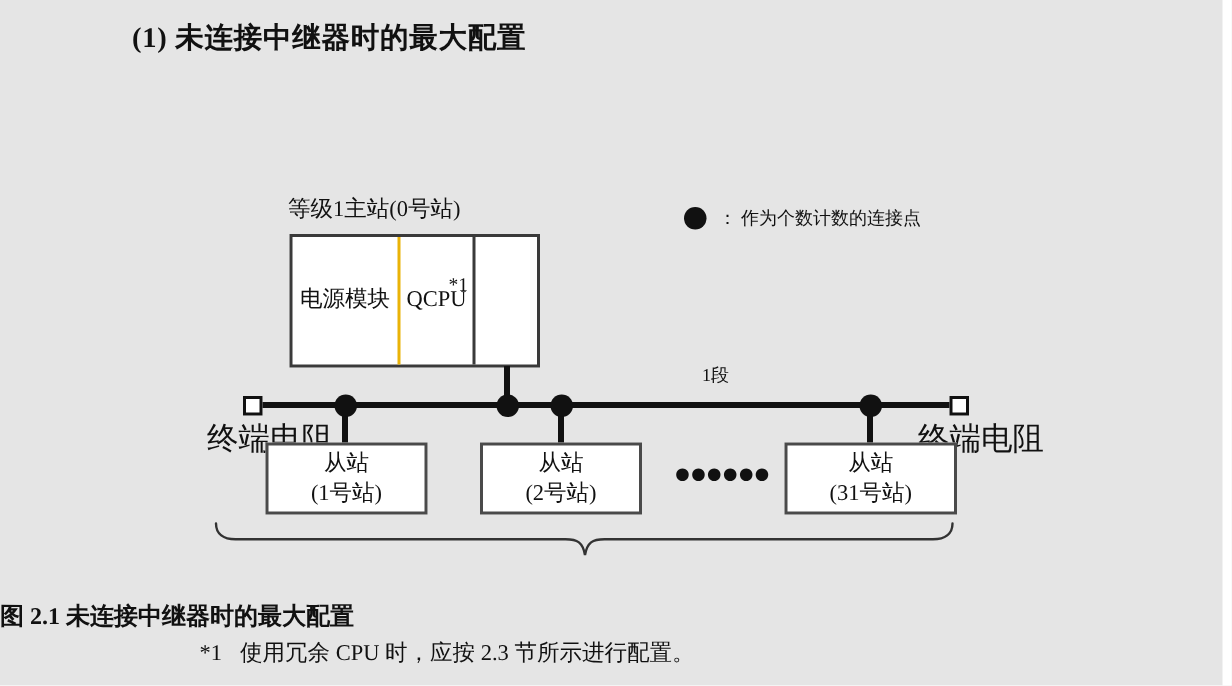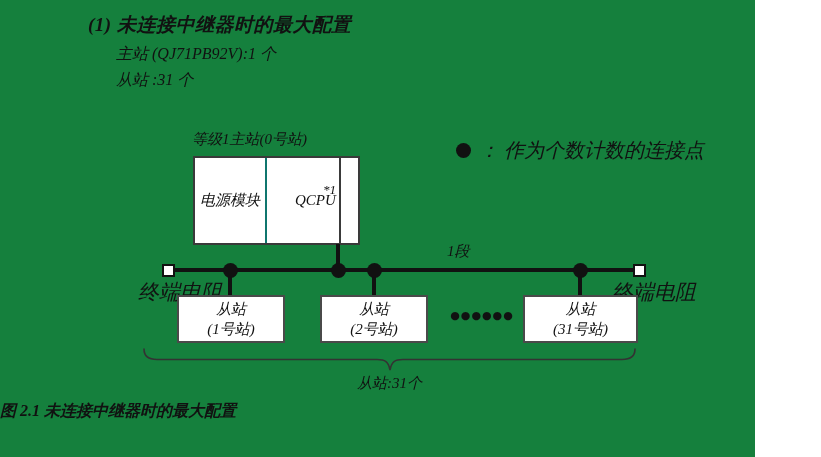--- a/index.html
+++ b/index.html
@@ -1,25 +1,24 @@
 <!DOCTYPE html>
 <html><head>
 <meta charset="utf-8">
 <style>
   * { margin: 0; padding: 0; box-sizing: border-box; }
   html, body { background: #ffffff; }
   .page {
     position: relative;
-    width: 755px;
+    width: 815px;
     height: 457px;
-    background: #15803d;
+    background: #e5e5e5;
     font-family: "Liberation Serif", "DejaVu Serif", serif;
     color: #111;
     overflow: hidden;
-    font-style: italic;
   }
   .abs { position: absolute; }
 
   .heading {
     left: 88px; top: 12px;
     font-size: 19px;
     font-weight: bold;
     letter-spacing: 0.5px;
     white-space: nowrap;
   }
@@ -45,38 +44,38 @@
     background: #fff;
   }
   .mcell {
     display: flex;
     align-items: center;
     justify-content: center;
     font-size: 15px;
     position: relative;
     line-height: 1.25;
   }
-  .mcell-power { width: 72px; border-right: 2px solid #0f766e; }
-  .mcell-qcpu  { width: 50px; border-right: 2px solid #3a3a3a; justify-content: flex-start; padding-left: 4px; margin-left: 24px; }
+  .mcell-power { width: 72px; border-right: 2px solid #eab308; }
+  .mcell-qcpu  { width: 50px; border-right: 2px solid #3a3a3a; justify-content: flex-start; padding-left: 4px; }
   .mcell-qj71  { flex: 1; flex-direction: column; align-items: flex-start; padding-left: 4px; }
   .fn-ref {
     position: absolute;
     top: 24px; right: 3px;
     font-size: 13px;
   }
 
   .legend { left: 456px; top: 137px; display: flex; align-items: center; }
   .legend-dot {
     width: 15px; height: 15px;
     background: #111; border-radius: 50%;
     margin-right: 8px;
   }
-  .legend-text { font-size: 20px; white-space: nowrap; }
-
-  .seg-label { left: 447px; top: 242px; font-size: 15px; white-space: nowrap; }
+  .legend-text { font-size: 12px; white-space: nowrap; }
+
+  .seg-label { left: 468px; top: 242px; font-size: 12px; white-space: nowrap; }
 
   .bus-line {
     left: 172px; top: 268px;
     width: 464px; height: 4px;
     background: #111;
   }
   .drop {
     width: 4px; background: #111;
   }
   .drop-master { left: 336px; top: 244px; height: 26px; }
@@ -154,22 +153,20 @@
     white-space: nowrap;
   }
   .footnote .marker { margin-right: 12px; }
 </style>
 </head>
 <body>
 
 <div class="page">
 
   <div class="abs heading">(1) 未连接中继器时的最大配置</div>
-  <div class="abs intro-line intro-master">主站 (QJ71PB92V):1 个</div>
-  <div class="abs intro-line intro-slave">从站 :31 个</div>
 
   <div class="abs master-label">等级1主站(0号站)</div>
   <div class="abs master-box">
     <div class="mcell mcell-power">
       <span>电源模块</span>
     </div>
     <div class="mcell mcell-qcpu">
       <span>QCPU</span>
       <span class="fn-ref">*1</span>
     </div>
@@ -208,17 +205,19 @@
   </div>
   <div class="abs ellipsis">●●●●●●</div>
   <div class="abs slave-box slave-31">
     <span>从站</span>
     <span>(31号站)</span>
   </div>
 
   <svg class="abs brace-svg" width="495" height="26" viewBox="0 0 495 26">
     <path d="M2,1 C2,8 7,11.5 15,11.5 L235,11.5 C243,11.5 246.5,13.5 248,22 C249.5,13.5 253,11.5 261,11.5 L480,11.5 C488,11.5 493,8 493,1" fill="none" stroke="#333" stroke-width="1.6" stroke-linecap="round"></path>
   </svg>
-  <div class="abs brace-label">从站:31个</div>
 
   <div class="abs fig-caption">图 2.1 未连接中继器时的最大配置</div>
+  <div class="abs footnote">
+    <span class="marker">*1</span><span>使用冗余 CPU 时，应按 2.3 节所示进行配置。</span>
+  </div>
 
 </div>
 
 </body></html>

